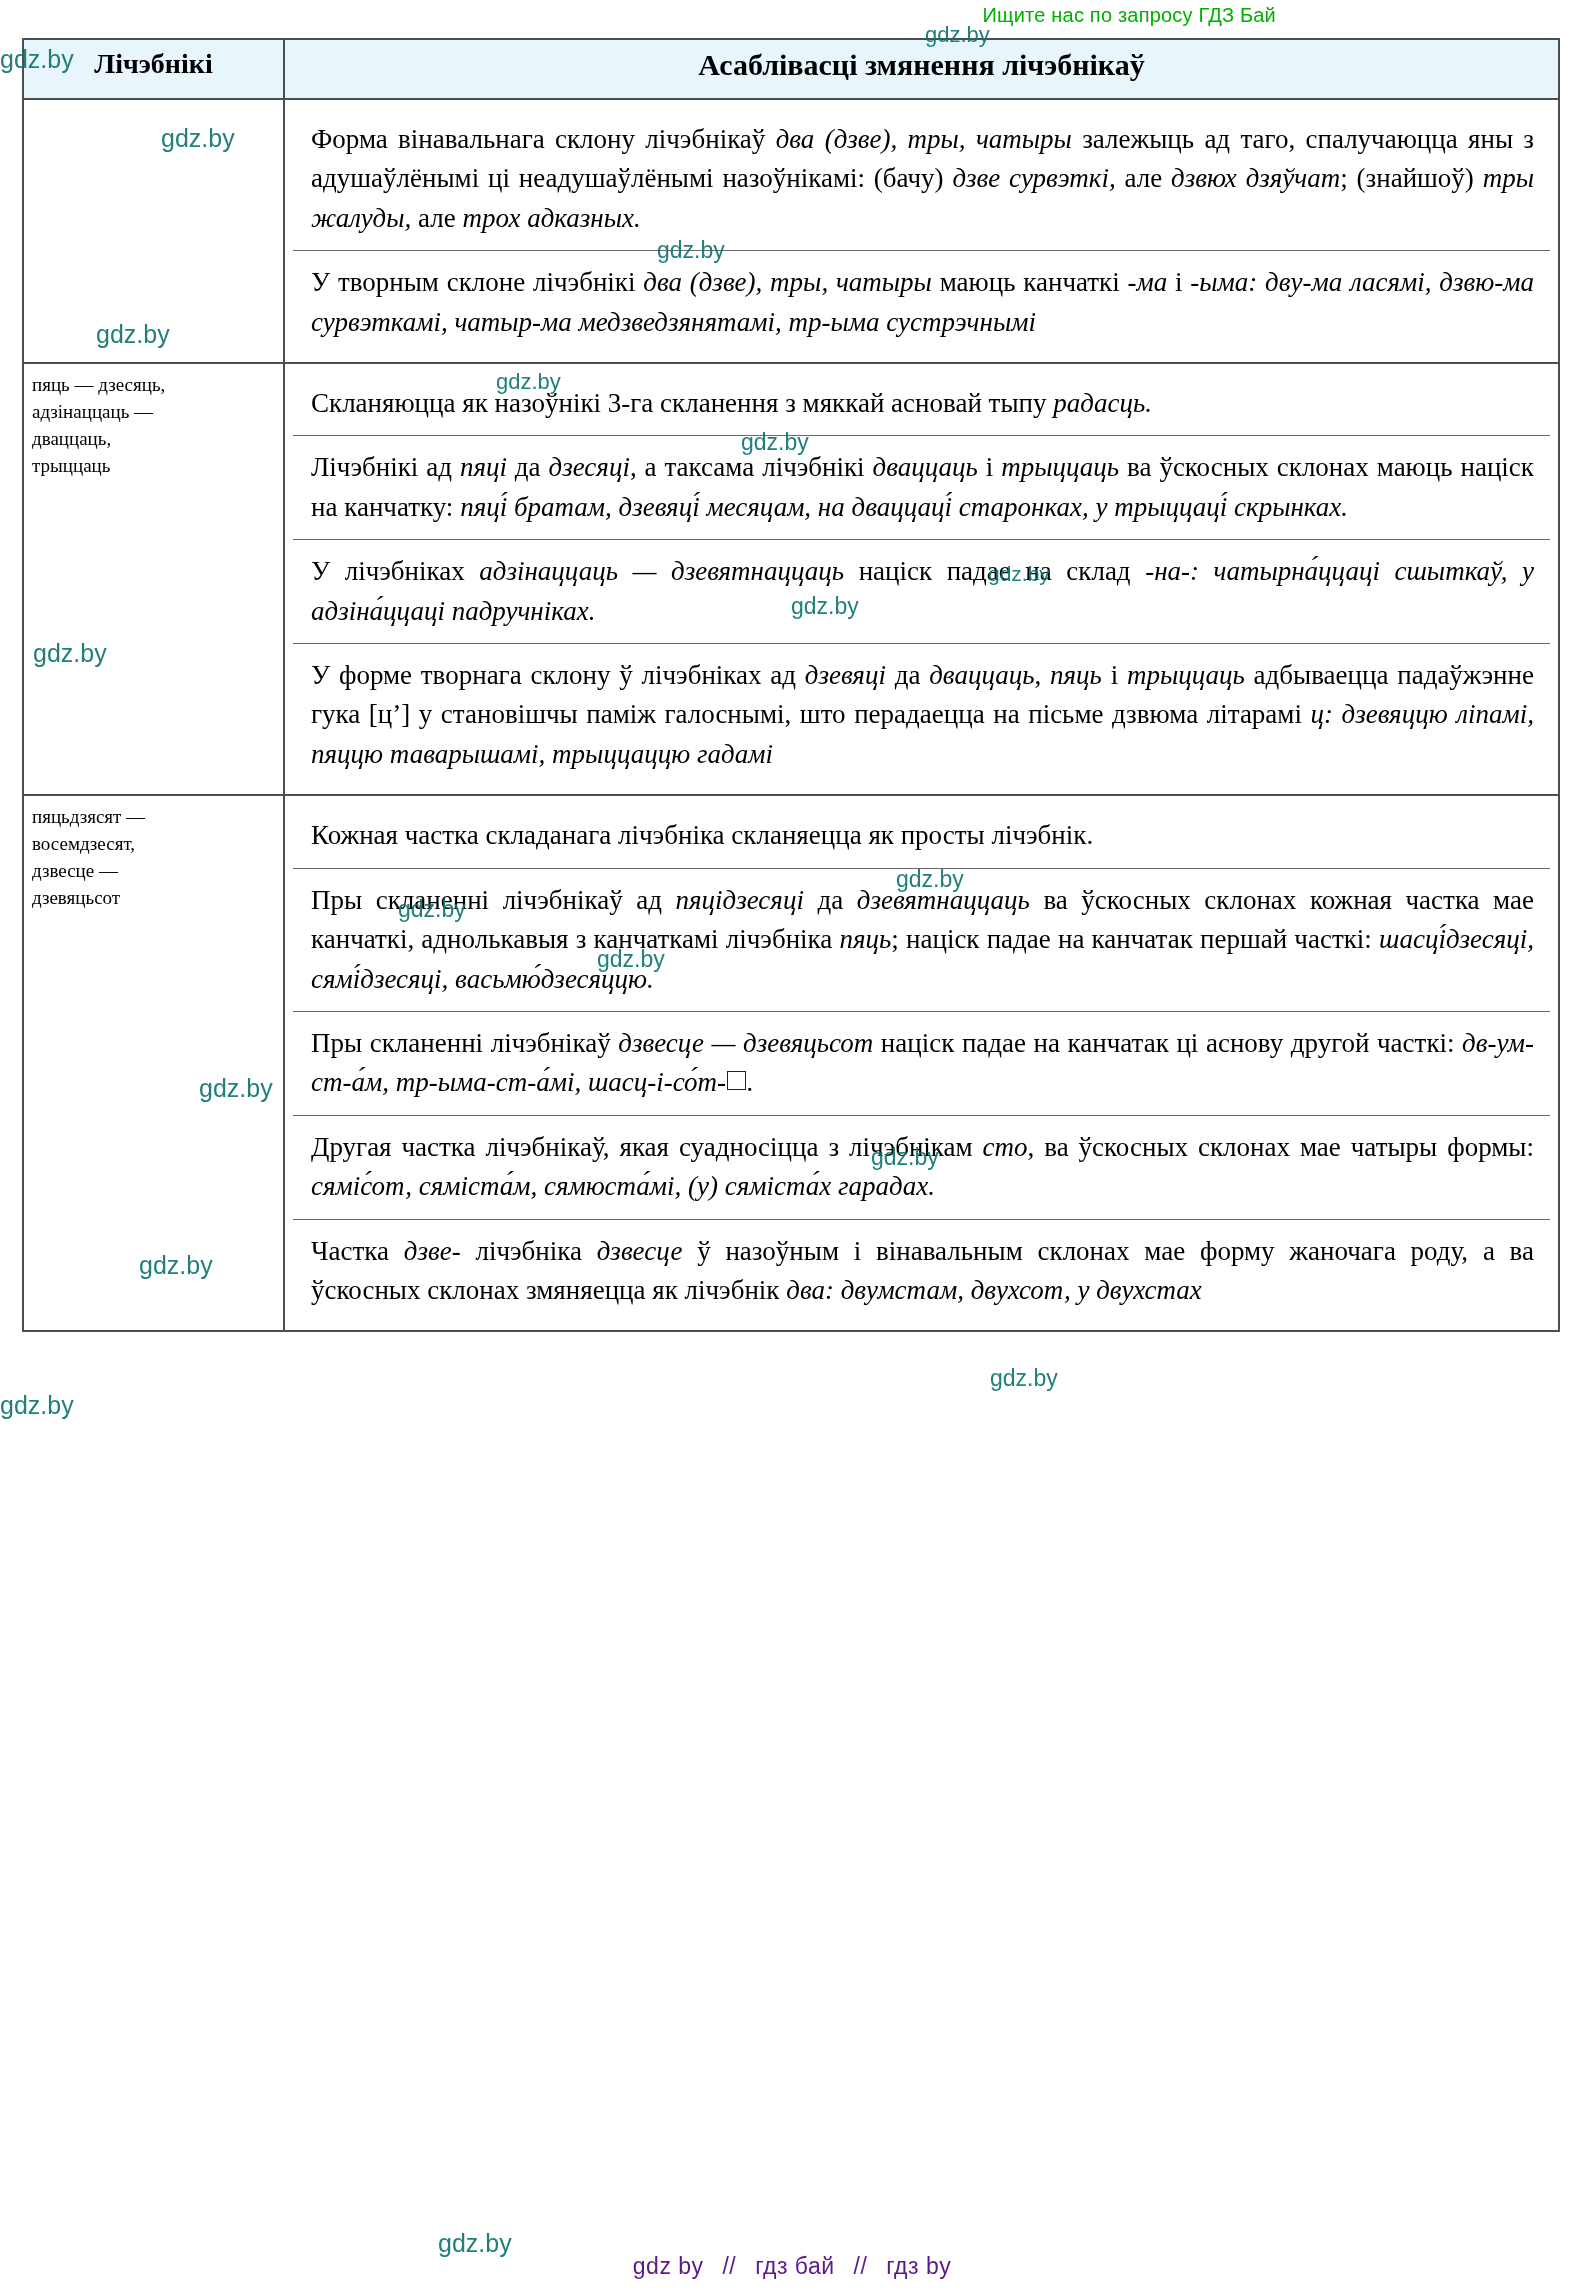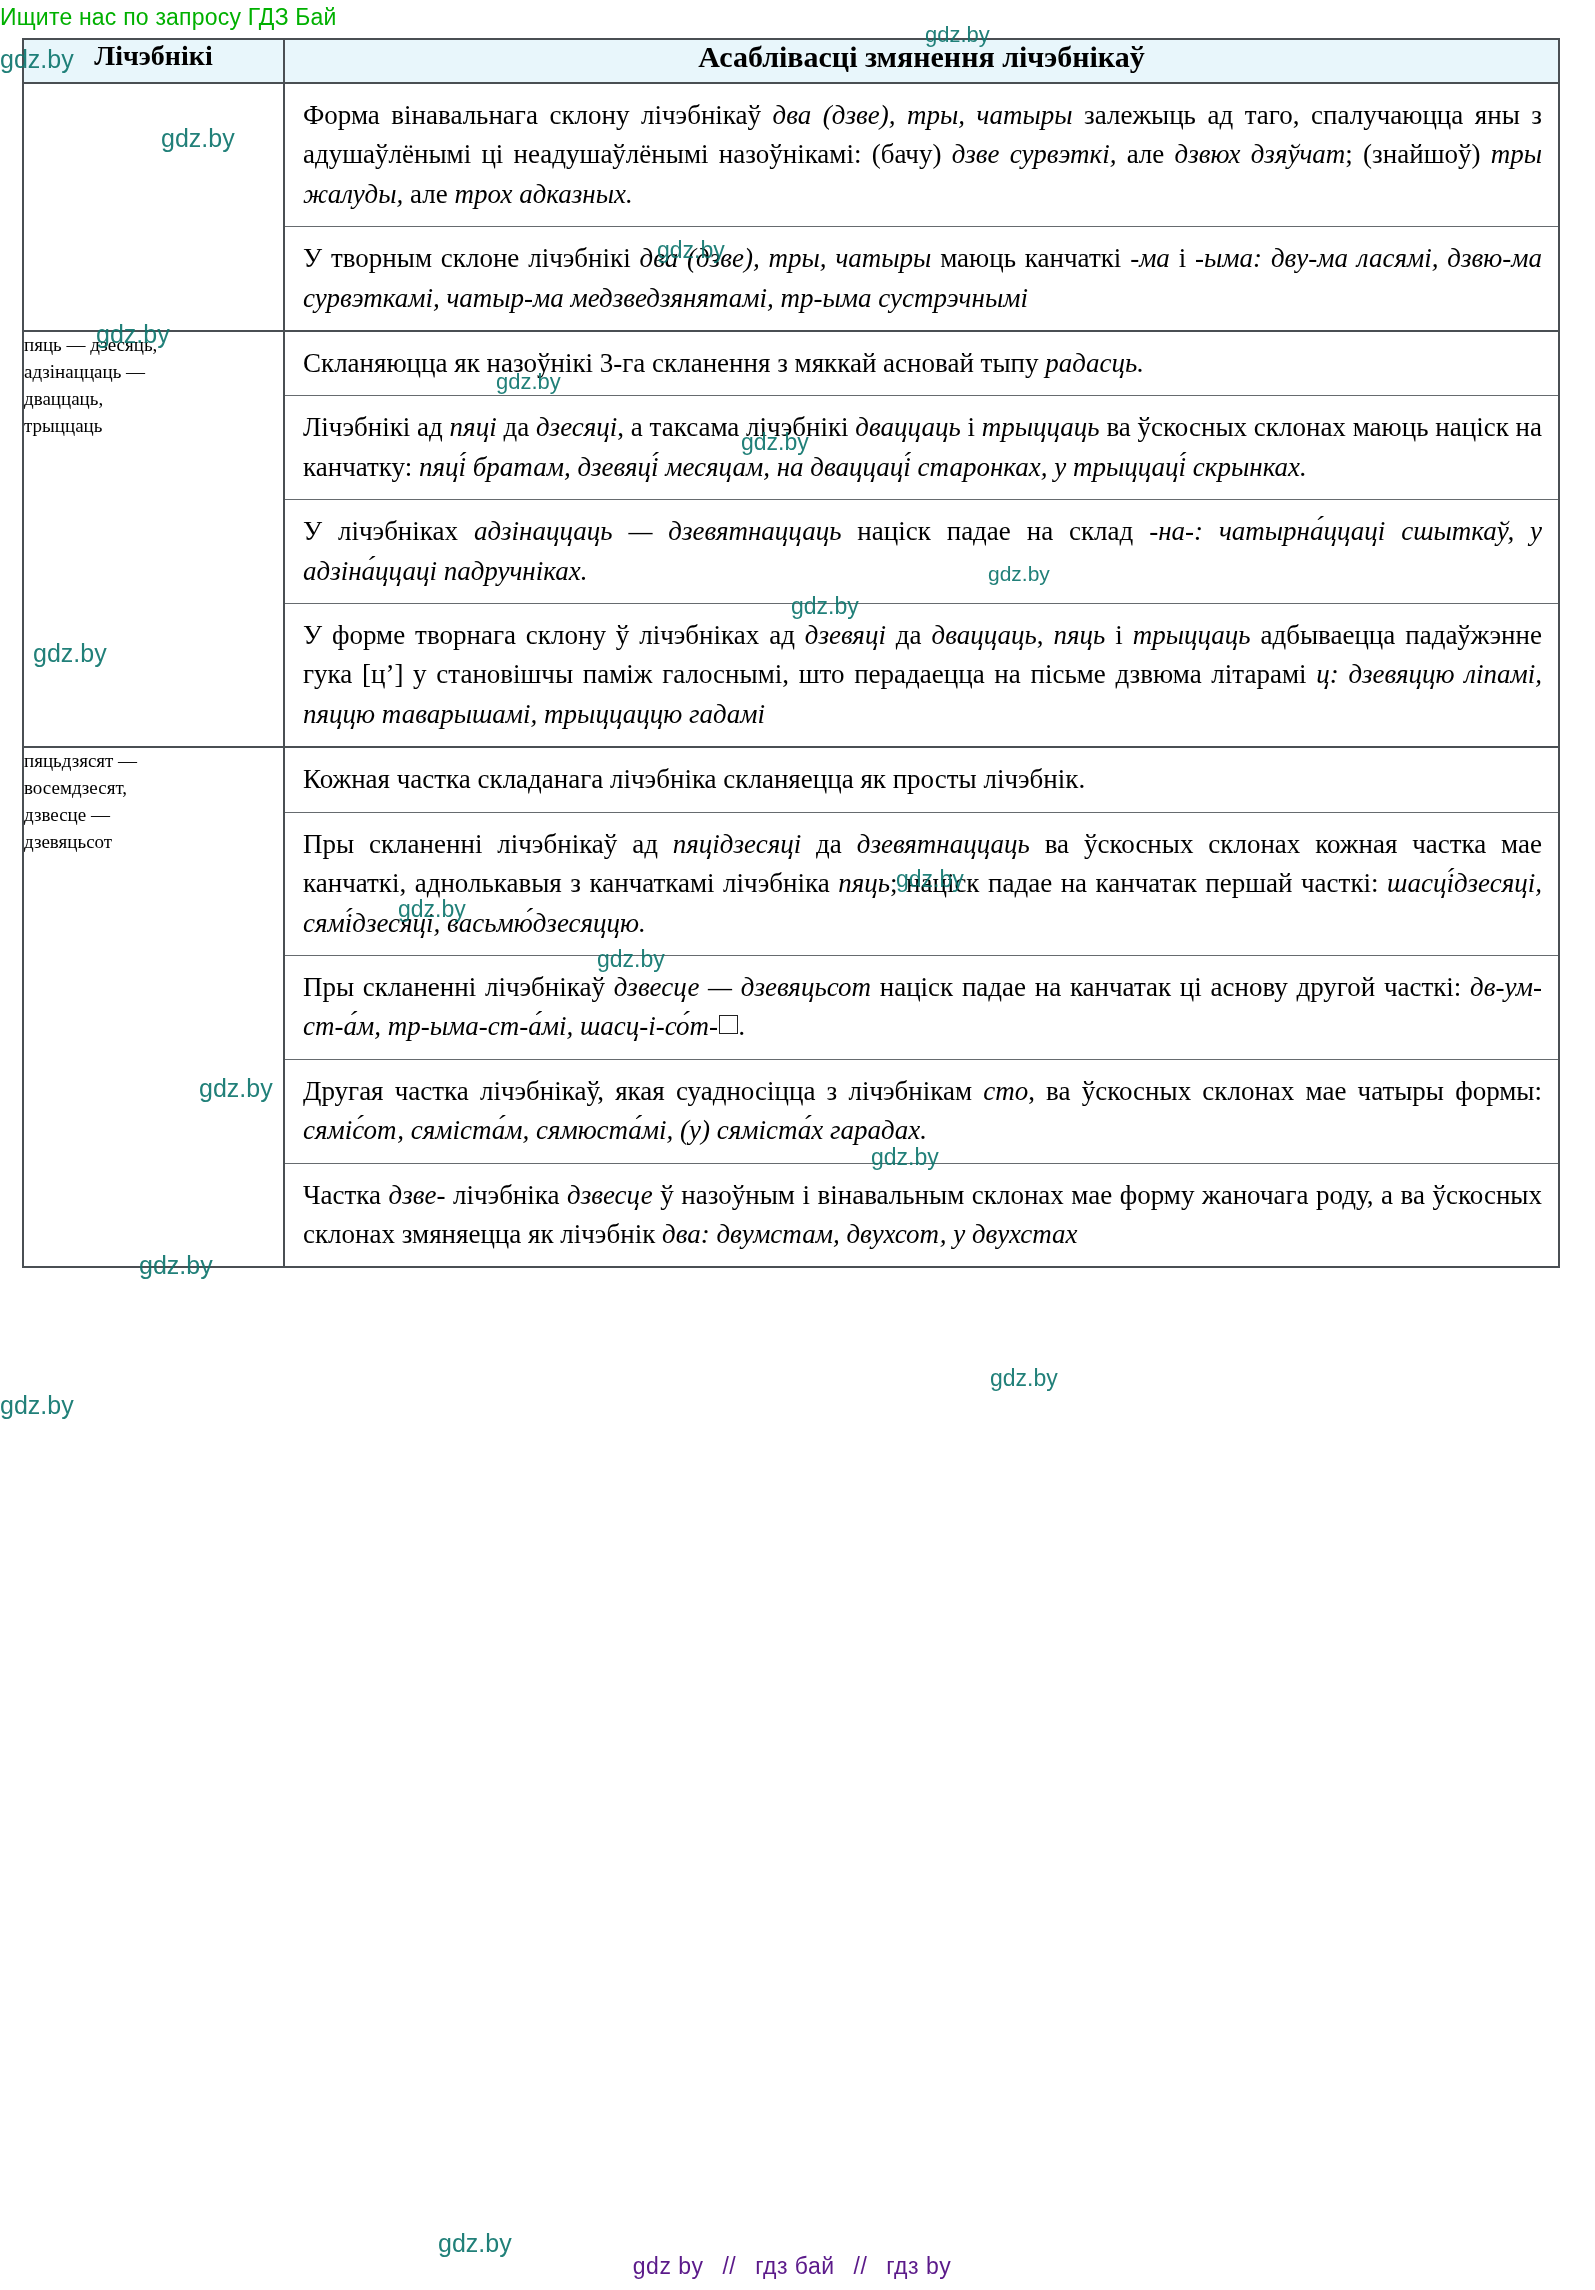--- a/index.html
+++ b/index.html
@@ -14,23 +14,23 @@
     font-family: "Liberation Serif", "DejaVu Serif", serif;
     overflow: hidden;
   }
 
   
   .top-banner {
     position: absolute;
     top: 0;
     left: 0;
     width: 1276px;
-    text-align: left;
+    text-align: right;
     font-family: "Liberation Sans", sans-serif;
-    font-size: 23px;
+    font-size: 20px;
     color: #00b000;
     padding-top: 4px;
     letter-spacing: 0.2px;
   }
 
   
   .wm {
     position: absolute;
     font-family: "Liberation Sans", sans-serif;
     color: #0f766e;
@@ -48,21 +48,21 @@
     width: 1538px;
   }
   table.main {
     width: 100%;
     border-collapse: collapse;
     table-layout: fixed;
   }
   table.main td, table.main th {
     border: 1px solid #555a5e;
     vertical-align: top;
-    padding: 0;
+    padding: 8px;
   }
   table.main > tbody > tr > td,
   table.main > thead > tr > th {
     border-top: 2px solid #4a4f53;
     border-bottom: 2px solid #4a4f53;
     border-left: 2px solid #4a4f53;
     border-right: 2px solid #4a4f53;
   }
   col.c1 { width: 261px; }
   col.c2 { width: auto; }

